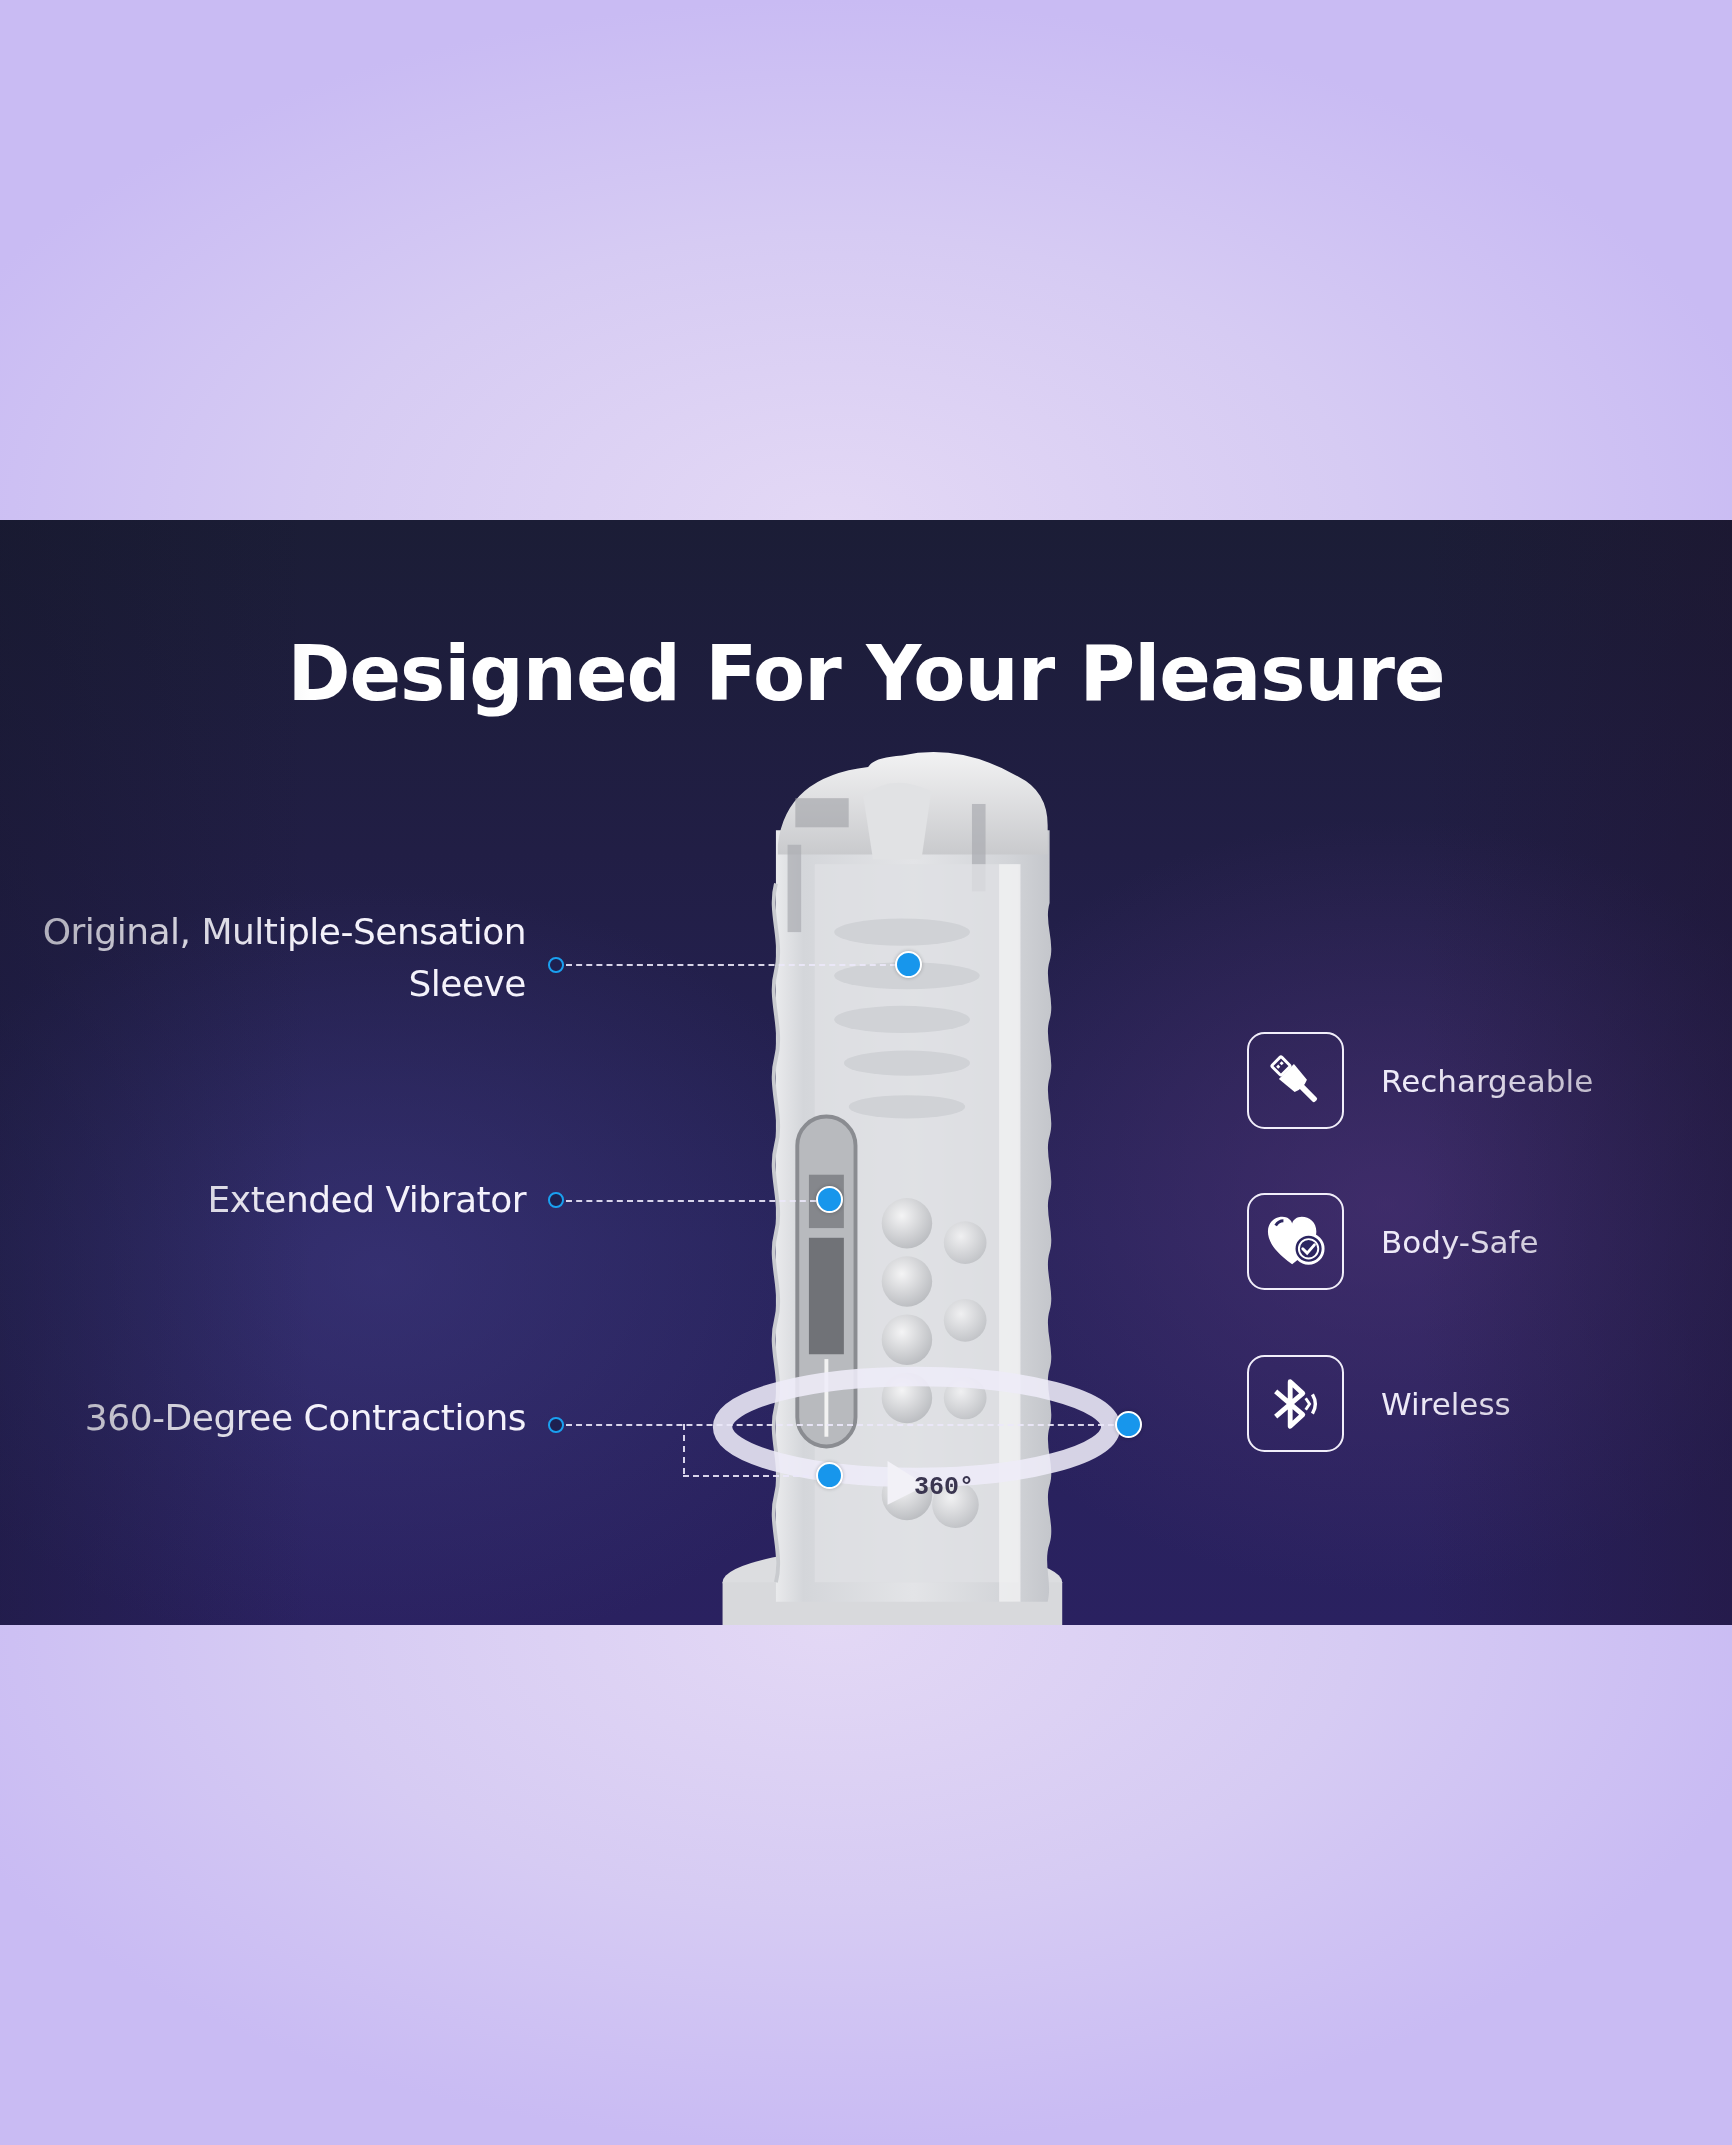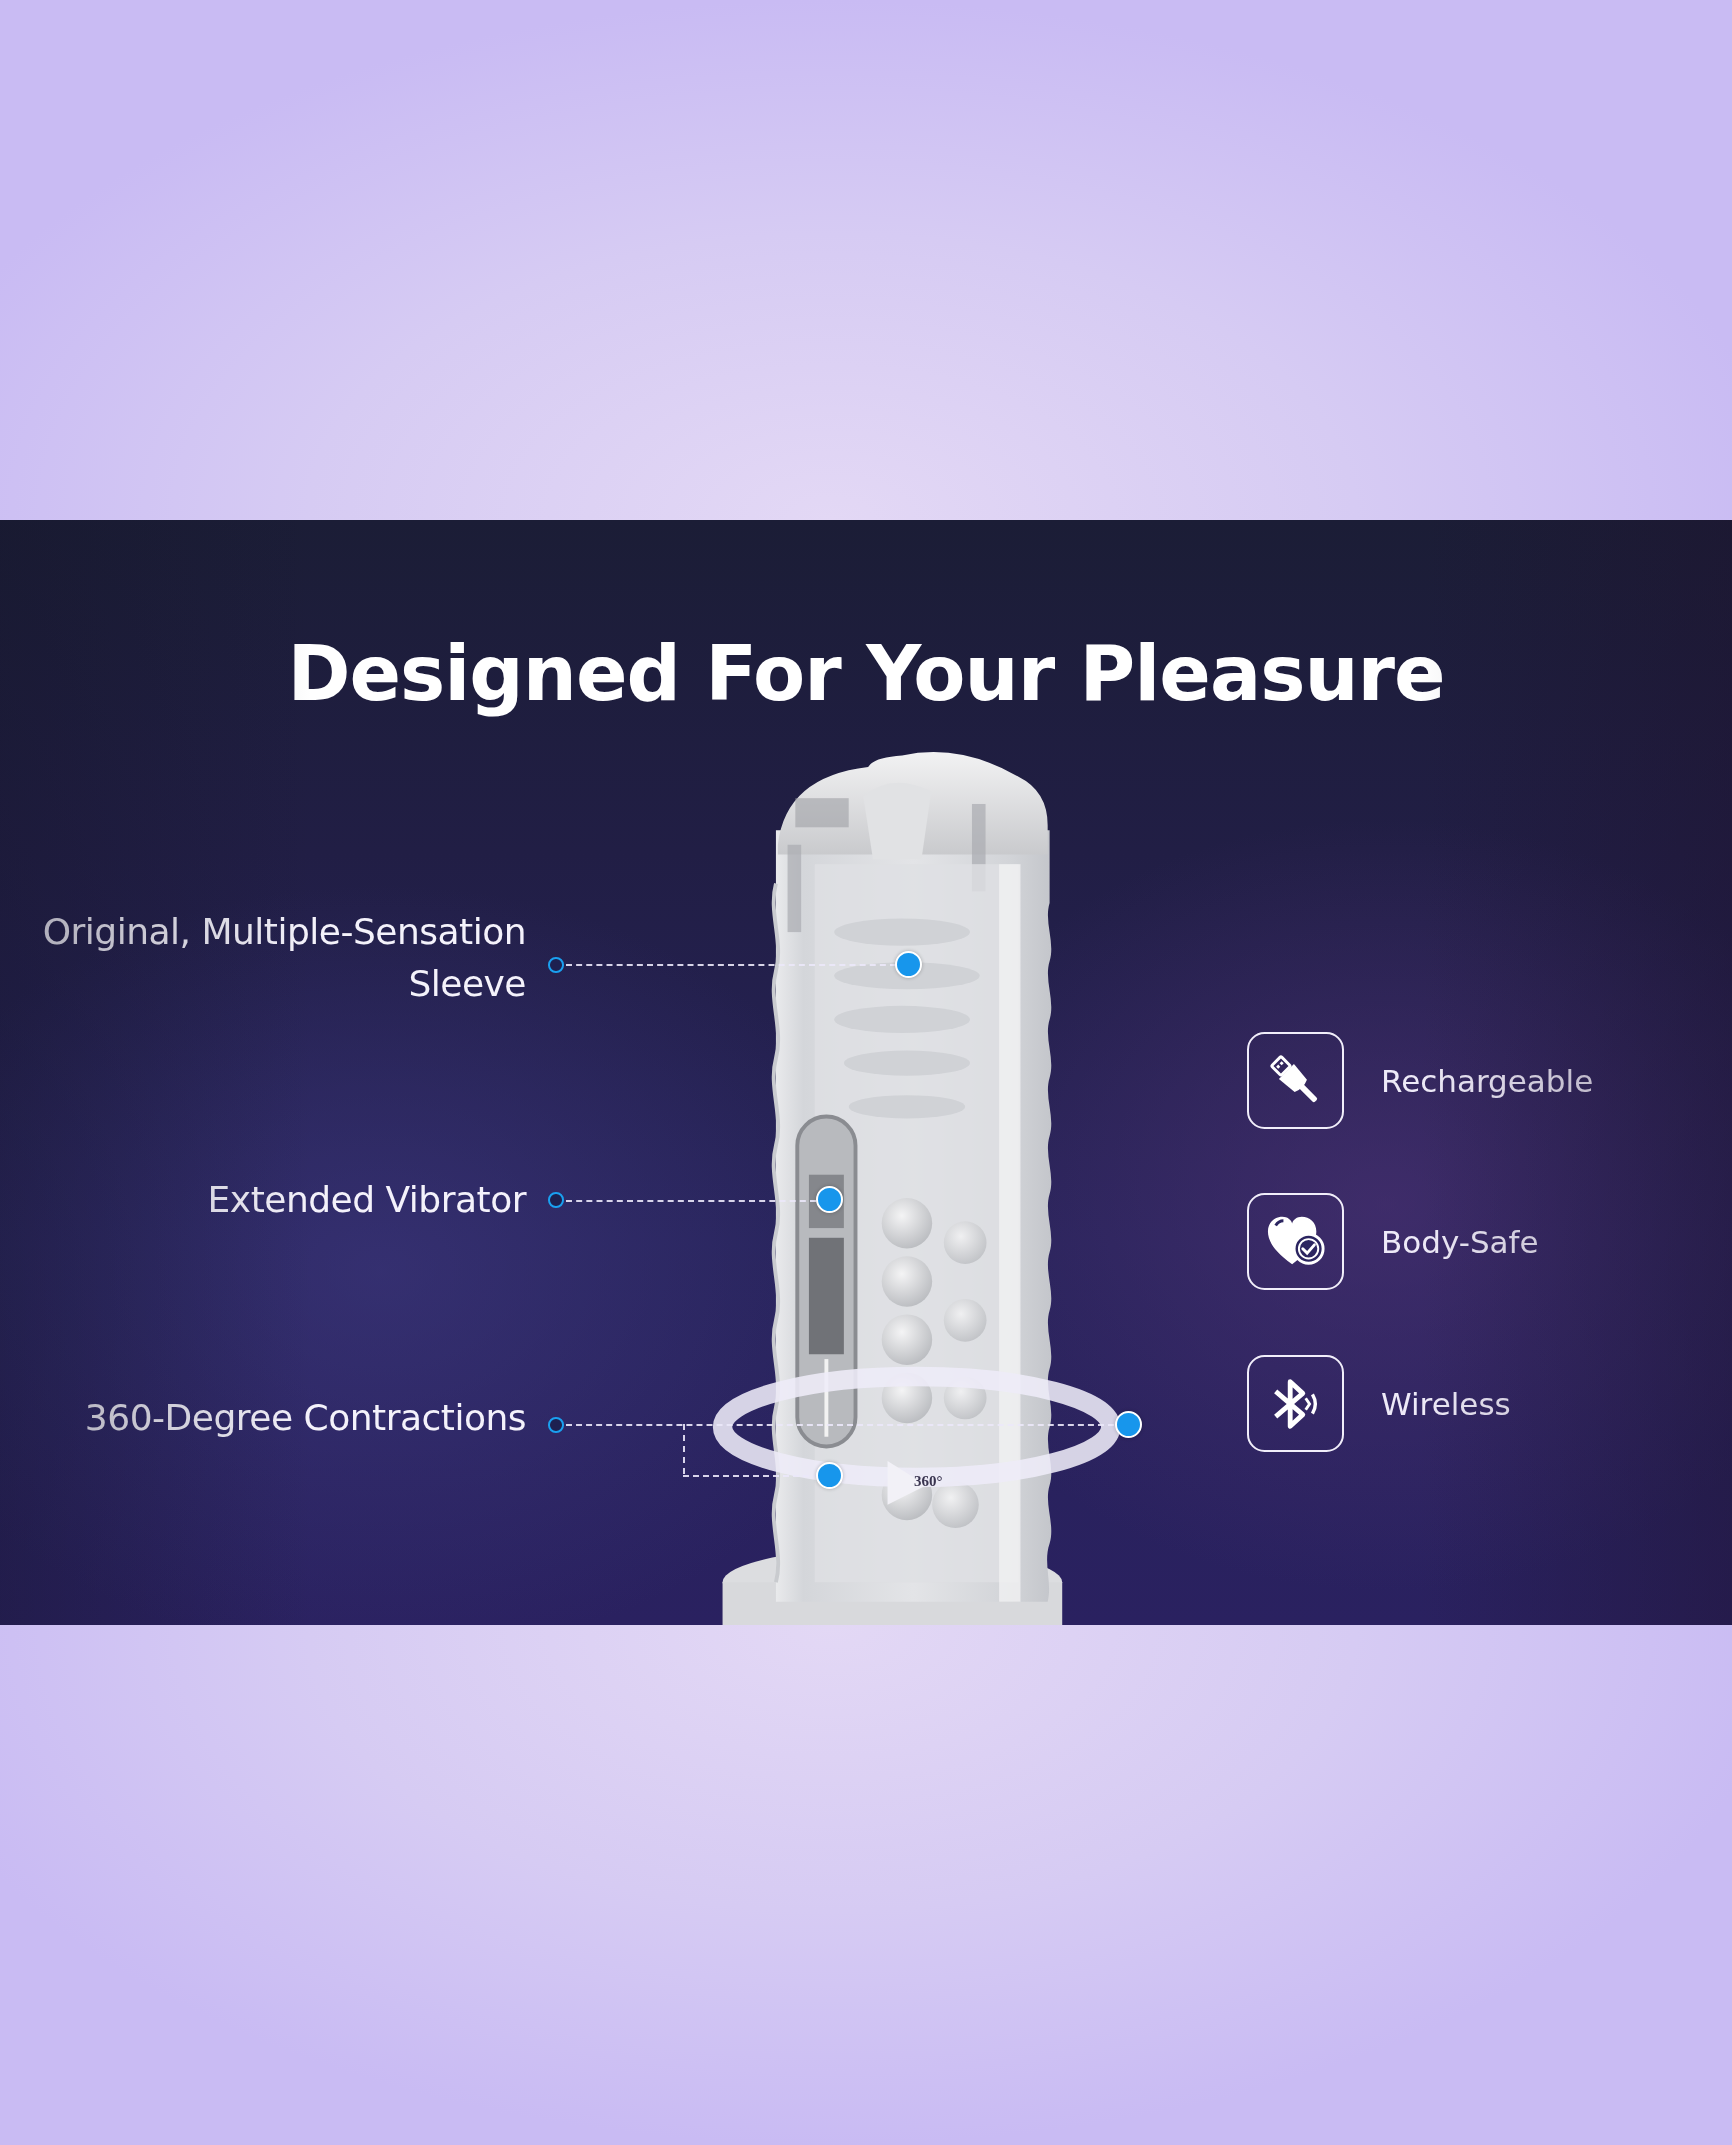--- a/index.html
+++ b/index.html
@@ -125,21 +125,21 @@
       <circle cx="265" cy="520" r="22" fill="url(#bead)" opacity="0.8"></circle>
       <circle cx="265" cy="600" r="22" fill="url(#bead)" opacity="0.8"></circle>
       <circle cx="265" cy="680" r="22" fill="url(#bead)" opacity="0.8"></circle>
       <circle cx="255" cy="790" r="24" fill="url(#bead)" opacity="0.85"></circle>
     </g>
 
     <ellipse cx="215" cy="710" rx="200" ry="52" fill="none" stroke="rgba(238,236,248,0.88)" stroke-width="20"></ellipse>
     <path d="M185 745 L225 770 L185 790 Z" fill="#f2f1f7"></path>
   </svg>
 
-  <div style="position:absolute; left:914px; top:953px; font-size:15px; font-weight:700; color:#3a3550; z-index:6; font-family:Liberation Serif, serif;">360°</div>
+  <div style="position:absolute; left:914px; top:953px; font-size:25px; font-weight:700; color:#3a3550; z-index:6; font-family:Liberation Mono, monospace;">360°</div>
 
   <div class="feature-label" style="right:1206px; top:386px;">
     <div>Original, Multiple-Sensation</div>
     <div>Sleeve</div>
   </div>
   <div class="hollow-dot" style="left:548px; top:437px;"></div>
   <div class="dash-h" style="left:566px; width:330px; top:444px;"></div>
   <div class="filled-dot" style="left:895px; top:431px;"></div>
 
   <div class="feature-label" style="right:1206px; top:654px;">Extended Vibrator</div>

